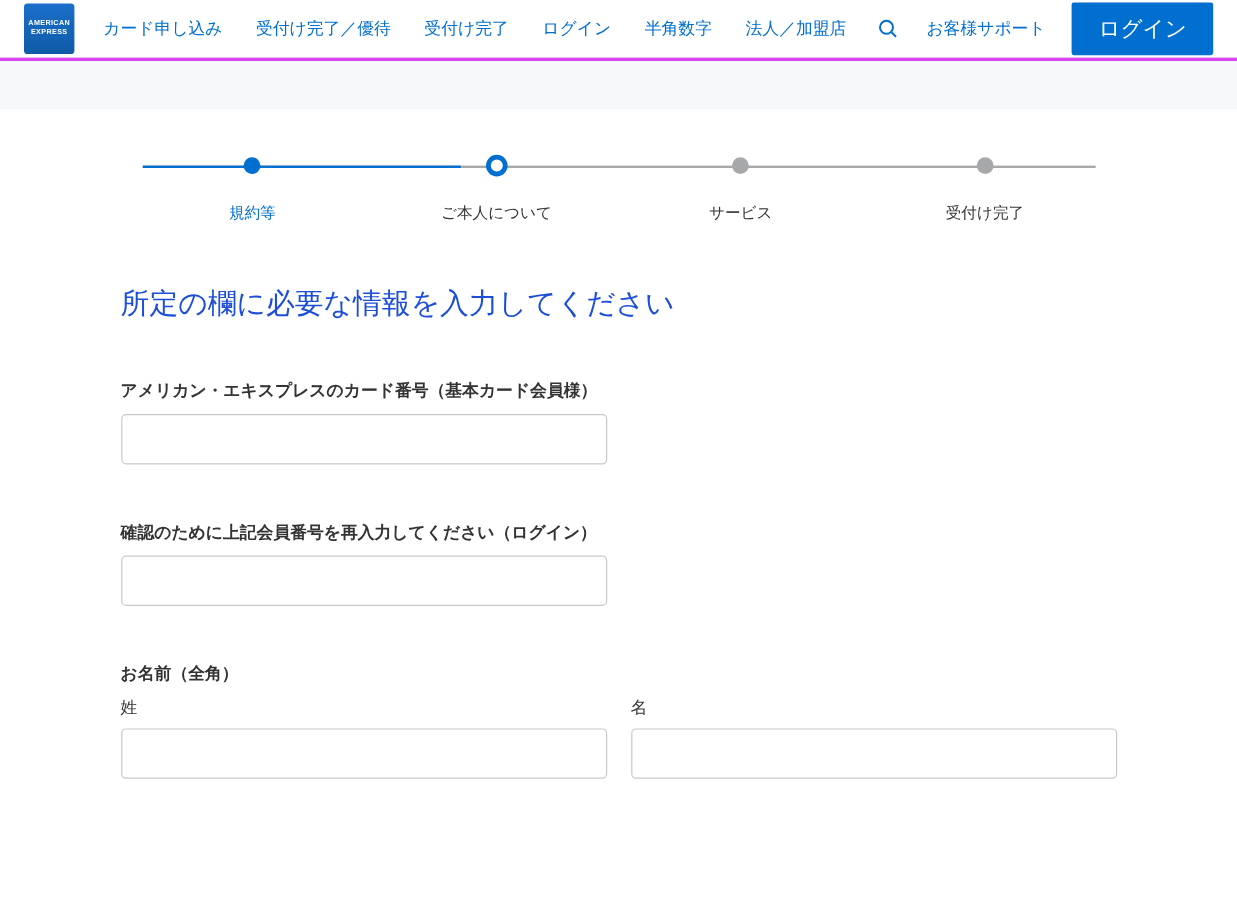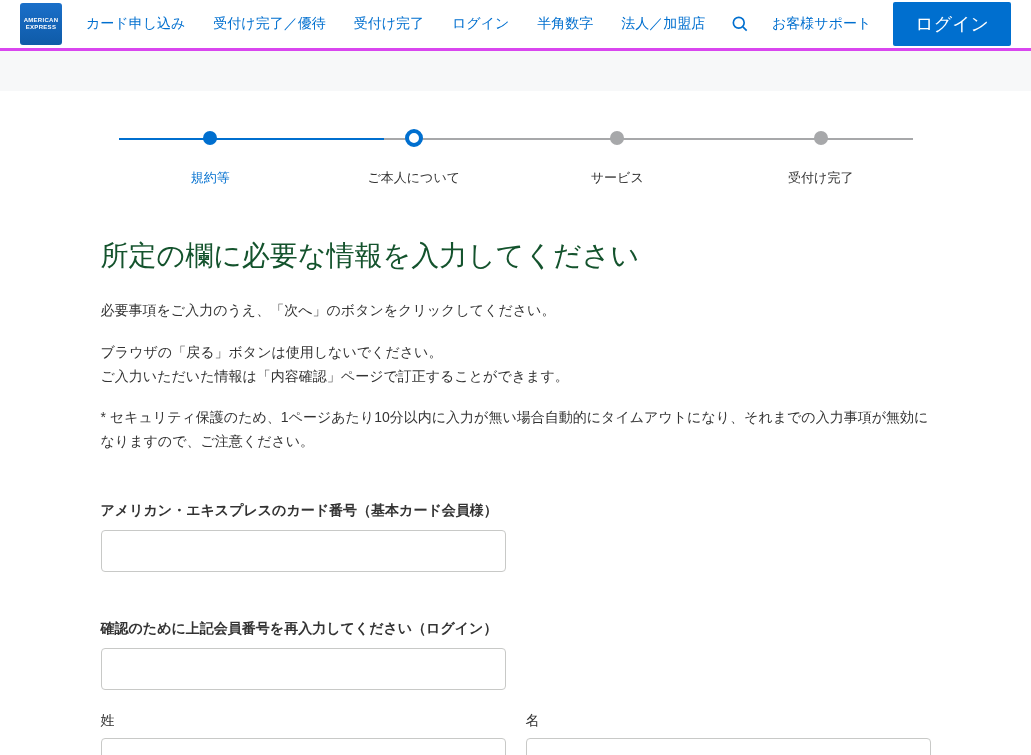--- a/index.html
+++ b/index.html
@@ -27,21 +27,21 @@
     .step { position: relative; z-index: 2; display: flex; flex-direction: column; align-items: center; width: 25%; gap: 10px; }
     .step:first-child { align-items: flex-start; }
     .step:last-child { align-items: center; }
     .step-dot { width: 14px; height: 14px; border-radius: 50%; background: #a7a8aa; margin-bottom: 14px; }
     .step.done .step-dot { background: #006fcf; }
     .step.current .step-dot { width: 18px; height: 18px; border-radius: 50%; background: #fff; border: 4px solid #006fcf; margin-top:-2px; margin-bottom: 12px; box-sizing: border-box;}
     .step-label { font-size: 13px; color: #333; white-space: nowrap; }
     .step.done .step-label { color: #006fcf; }
 
     
-    h1 { font-size: 28px; font-weight: 500; color: #14532d; margin-bottom: 24px; }
+    h1 { font-size: 24px; font-weight: 500; color: #1d4ed8; margin-bottom: 24px; }
     .intro p { font-size: 14px; line-height: 1.7; margin-bottom: 18px; }
 
     
     .form-block { margin-top: 20px; }
     .field { margin-bottom: 22px; }
     .field-label { display:block; font-size: 14px; font-weight: 600; margin-bottom: 10px; margin-top: 48px; }
     .input { width: 405px; height: 42px; border: 1px solid #c8c9c7; border-radius: 4px; padding: 0 12px; font-size: 14px; background:#fff; }
 
     .row { display: flex; gap: 20px; }
     .col { flex: 1; }
@@ -95,40 +95,35 @@
       <div class="step-label">サービス</div>
     </div>
     <div class="step">
       <div class="step-dot"></div>
       <div class="step-label">受付け完了</div>
     </div>
   </div>
 
   <h1>所定の欄に必要な情報を入力してください</h1>
 
-  <div class="intro">
-    <p>必要事項をご入力のうえ、「次へ」のボタンをクリックしてください。</p>
-    <p style="white-space: pre-line;">ブラウザの「戻る」ボタンは使用しないでください。
-ご入力いただいた情報は「内容確認」ページで訂正することができます。</p>
-    <p>* セキュリティ保護のため、1ページあたり10分以内に入力が無い場合自動的にタイムアウトになり、それまでの入力事項が無効になりますので、ご注意ください。</p>
-  </div>
 
   <div class="form-block">
 
     <div class="field">
       <label class="field-label">アメリカン・エキスプレスのカード番号（基本カード会員様）</label>
       <input class="input" type="text" value="" style="">
     </div>
 
     <div class="field">
       <label class="field-label">確認のために上記会員番号を再入力してください（ログイン）</label>
       <input class="input" type="text" value="" style="">
     </div>
 
     <div class="field">
+      <label class="field-label">お名前（全角）</label>
       <div class="row">
         <div class="col">
           <div class="sublabel">姓</div>
           <input class="input-full" type="text" value="" style="">
         </div>
         <div class="col">
           <div class="sublabel">名</div>
           <input class="input-full" type="text" value="" style="">
         </div>
       </div>

